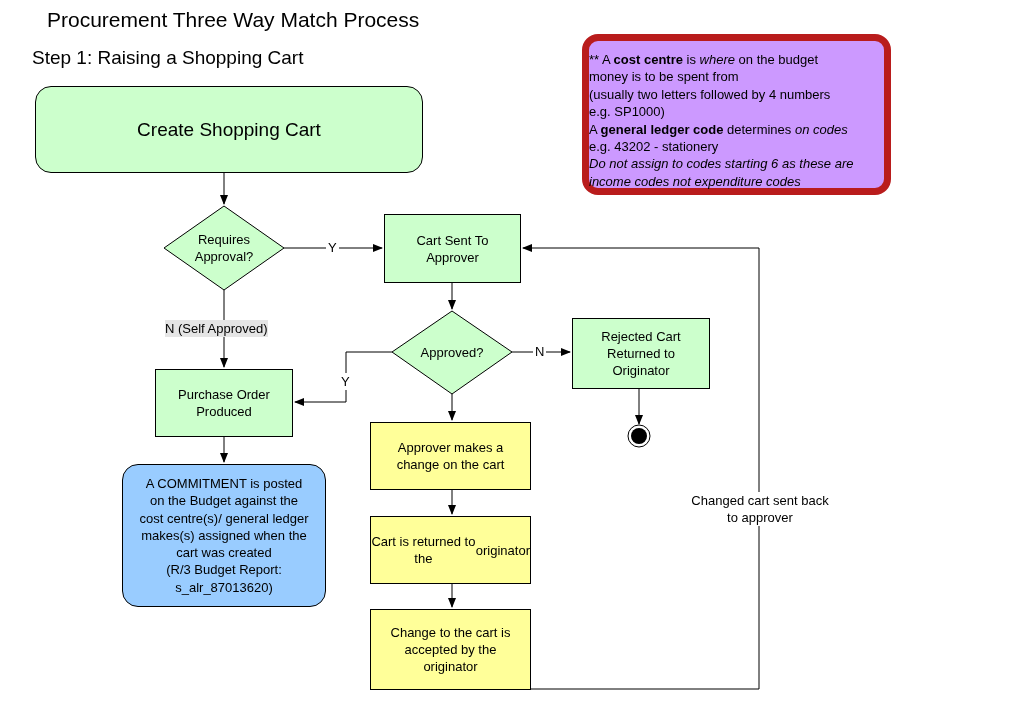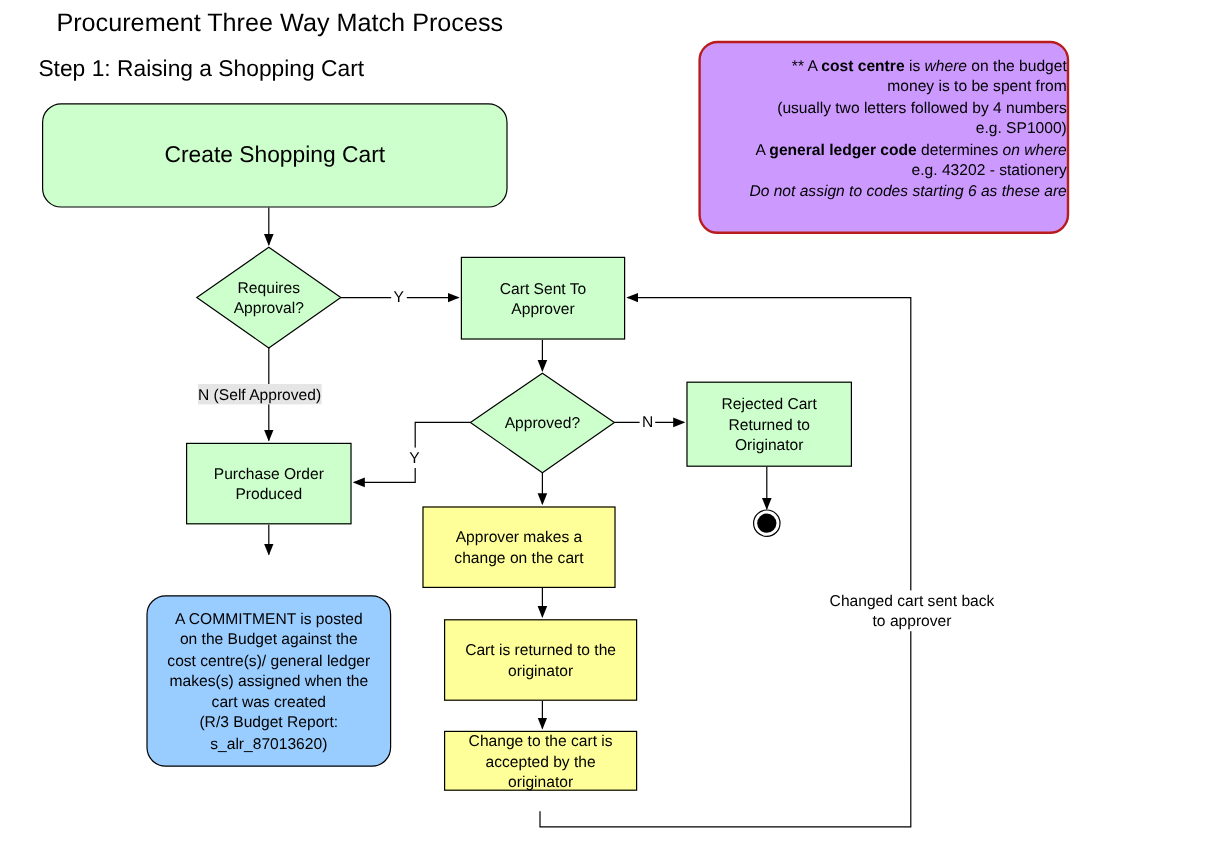--- a/index.html
+++ b/index.html
@@ -8,21 +8,21 @@
   .title { position:absolute; left:47px; top:8px; font-size:21px; }
   .subtitle { position:absolute; left:32px; top:47px; font-size:19px; }
   .box { position:absolute; box-sizing:border-box; border:1px solid #000;
          display:flex; align-items:center; justify-content:center; text-align:center;
          font-size:13px; line-height:17px; }
   .green { background:#ccffcc; }
   .yellow { background:#ffff99; }
   .lbl { position:absolute; font-size:13px; line-height:17px; text-align:center; white-space:nowrap; }
   svg.lines { position:absolute; left:0; top:0; }
   .diamond-text { position:absolute; font-size:13px; line-height:17px; text-align:center; display:flex; align-items:center; justify-content:center; }
-  .note { position:absolute; box-sizing:border-box; border:2px solid #b91c1c; text-align:right; font-size:13px; line-height:17.4px; }
+  .note { position:absolute; box-sizing:border-box; border:7px solid #b91c1c; text-align:left; font-size:13px; line-height:17.4px; }
 </style>
 </head>
 <body>
 
 <div class="title">Procurement Three Way Match Process</div>
 <div class="subtitle">Step 1: Raising a Shopping Cart</div>
 
 <svg class="lines" width="1017" height="719">
   <defs>
     <marker id="ah" markerWidth="10" markerHeight="10" refX="9" refY="5" orient="auto" markerUnits="userSpaceOnUse">
@@ -88,52 +88,53 @@
   <div>Rejected Cart</div>
   <div>Returned to</div>
   <div>Originator</div>
 </div>
 
 <div class="box green" style="left:155px;top:369px;width:138px;height:68px;flex-direction:column;">
   <div>Purchase Order</div>
   <div>Produced</div>
 </div>
 
-<div class="box" style="left:122px;top:464px;width:204px;height:143px;background:#99ccff;border-radius:16px;flex-direction:column;line-height:17.3px;margin-top:32px;">
+<div class="box" style="left:122px;top:464px;width:204px;height:143px;background:#99ccff;border-radius:16px;flex-direction:column;line-height:17.3px;">
   <div>A COMMITMENT is posted</div>
   <div>on the Budget against the</div>
   <div>cost centre(s)/ general ledger</div>
   <div>makes(s) assigned when the</div>
   <div>cart was created</div>
   <div>(R/3 Budget Report:</div>
   <div>s_alr_87013620)</div>
 </div>
 
-<div class="box yellow" style="left:352px;top:422px;width:161px;height:68px;flex-direction:column;">
+<div class="box yellow" style="left:370px;top:422px;width:161px;height:68px;flex-direction:column;">
   <div>Approver makes a</div>
   <div>change on the cart</div>
 </div>
 
-<div class="box yellow" style="left:370px;top:516px;width:161px;height:68px;flex-direction:column;">
+<div class="box yellow" style="left:370px;top:516px;width:161px;height:68px;flex-direction:row;">
   <div>Cart is returned to the</div>
   <div>originator</div>
 </div>
 
-<div class="box yellow" style="left:370px;top:609px;width:161px;height:50px;flex-direction:column;">
+<div class="box yellow" style="left:370px;top:609px;width:161px;height:81px;flex-direction:column;">
   <div>Change to the cart is</div>
   <div>accepted by the</div>
   <div>originator</div>
 </div>
 
 <div class="lbl" style="left:680px;top:492px;background:#fff;width:160px;">
   <div>Changed cart sent back</div>
   <div>to approver</div>
 </div>
 
 <div class="note" style="left:582px;top:34px;width:309px;height:161px;background:#cc99ff;border-radius:16px;padding-top:10px;">
   <div><span>** A </span><b>cost centre</b><span> is </span><i>where</i><span> on the budget</span></div>
   <div>money is to be spent from</div>
   <div>(usually two letters followed by 4 numbers</div>
   <div>e.g. SP1000)</div>
-  <div><span>A </span><b>general ledger code</b><span> determines </span><i>on where</i></div>
+  <div><span>A </span><b>general ledger code</b><span> determines </span><i>on codes</i></div>
   <div>e.g. 43202 - stationery</div>
   <div style="font-style:italic;">Do not assign to codes starting 6 as these are</div>
+  <div style="font-style:italic;">income codes not expenditure codes</div>
 </div>
 
 </body></html>

